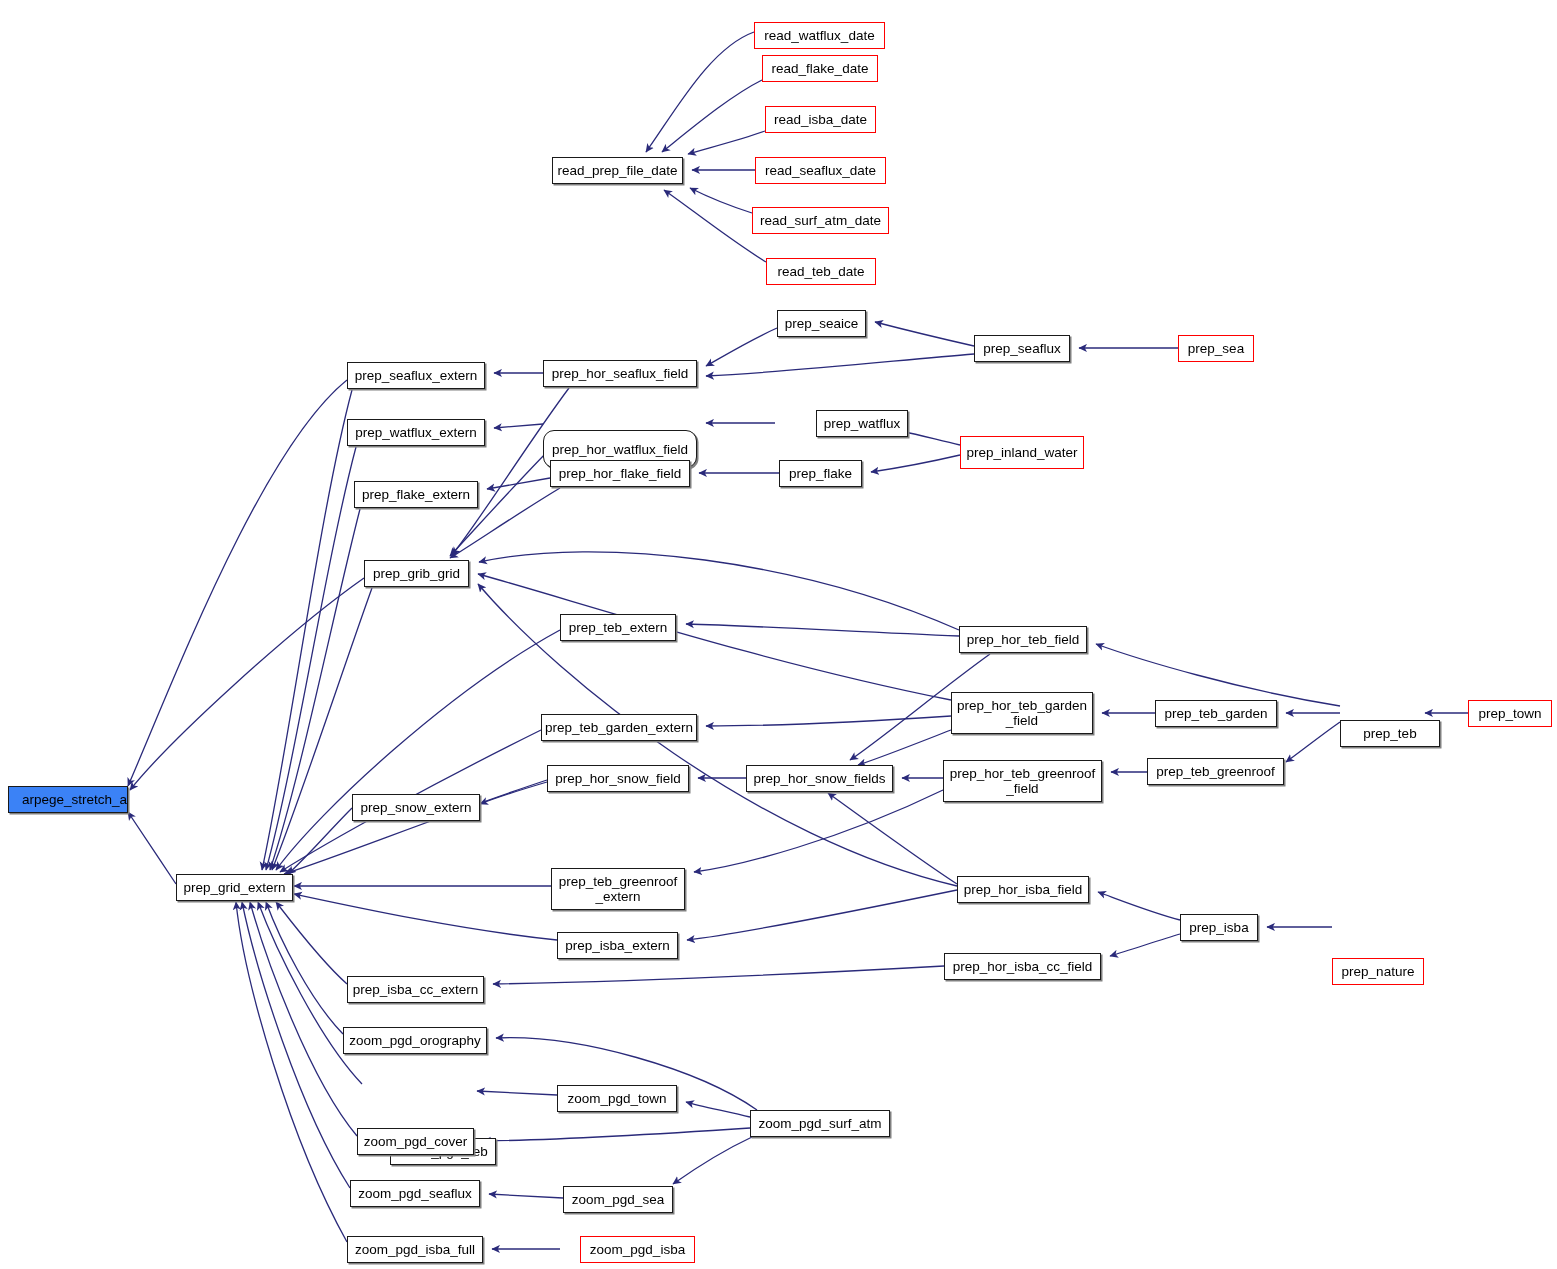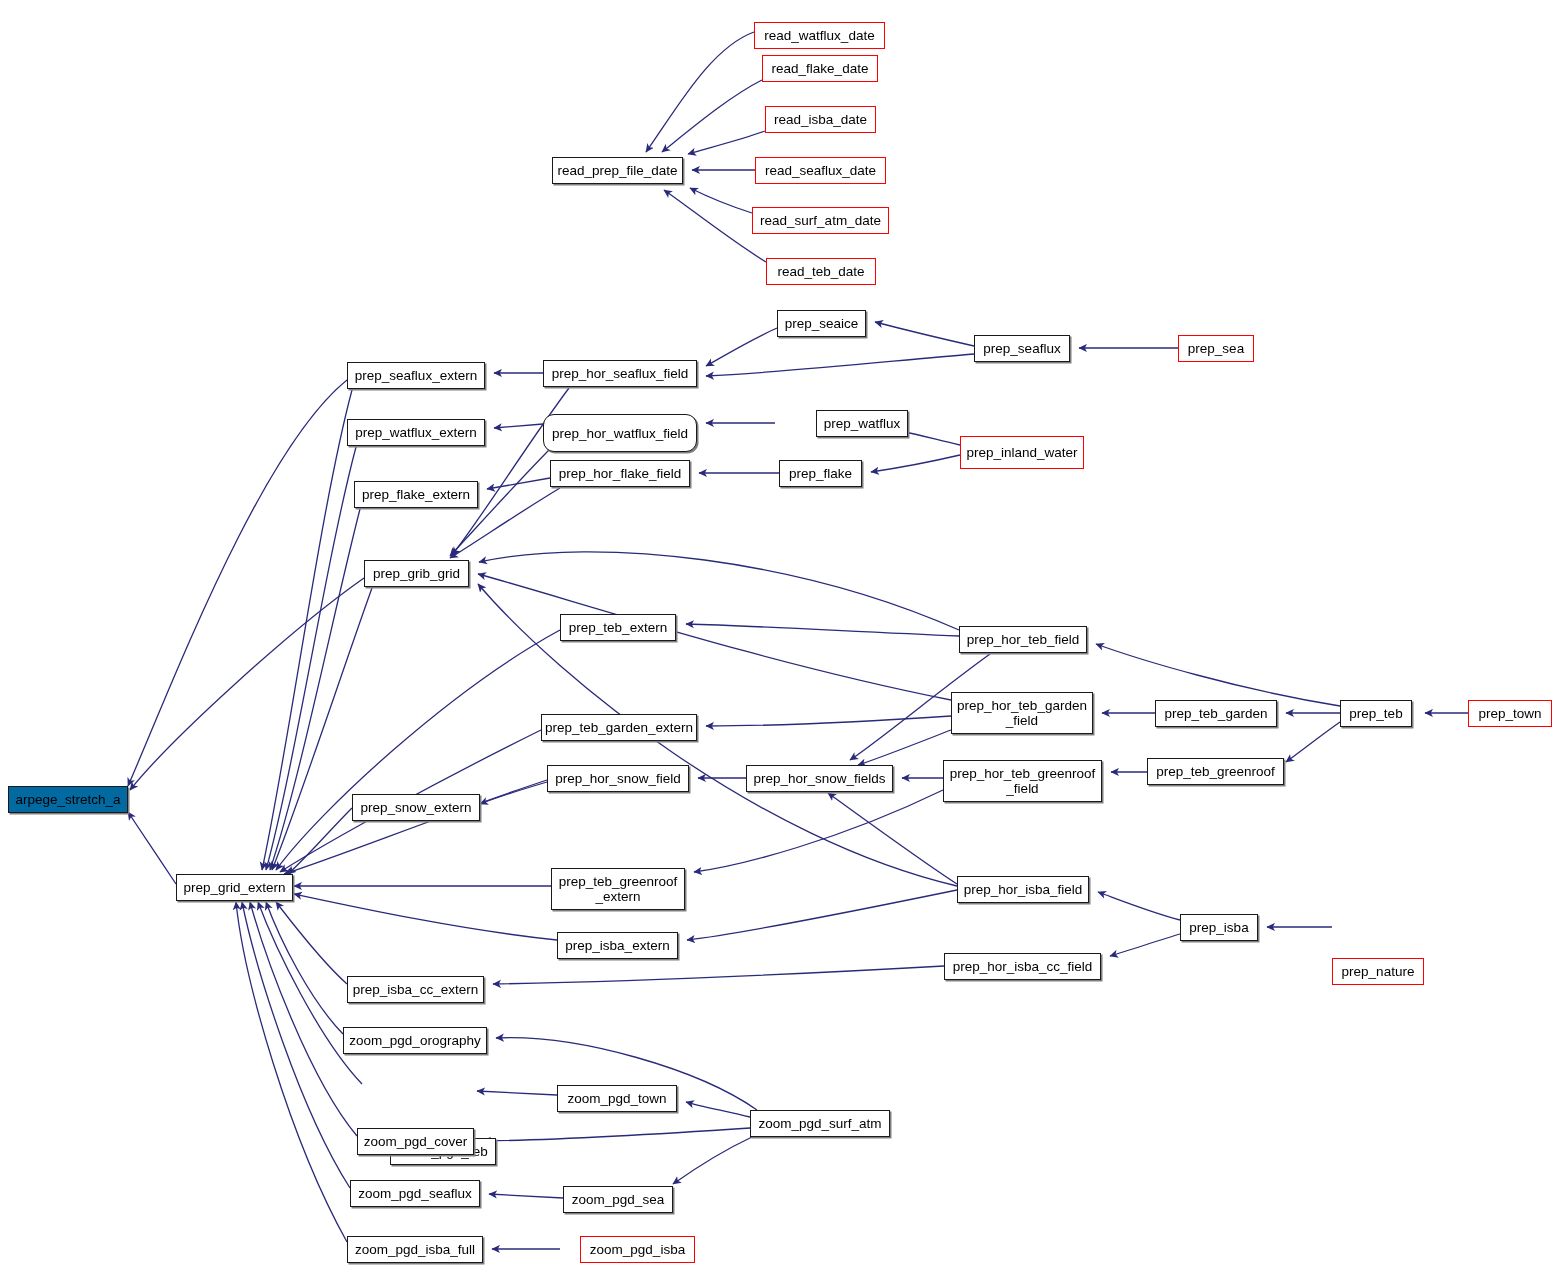--- a/index.html
+++ b/index.html
@@ -29,23 +29,24 @@
   }
   .node.normal{
     border-color:#1a1a1a;
     box-shadow:1.5px 1.5px 0 0 #808080;
   }
   .node.red{
     border-color:#ff0000;
     box-shadow:none;
   }
   .node.root{
-    background:#0369a1;
+    background:#3b82f6;
     border-color:#1a1a1a;
     box-shadow:1.5px 1.5px 0 0 #808080;
+    justify-content:flex-end;
   }
   .node .lbl{display:block;pointer-events:none;}
 </style>
 </head>
 <body>
 
 <div id="canvas">
   <svg id="edges" xmlns="http://www.w3.org/2000/svg">
     <defs>
       <marker id="ah" markerWidth="9" markerHeight="9" refX="8" refY="4.5" orient="auto" markerUnits="userSpaceOnUse">
@@ -131,34 +132,34 @@
       <div class="node red" style="left: 762px; top: 55px; width: 116px; height: 27px;"><span class="lbl">read_flake_date</span></div>
       <div class="node red" style="left: 765px; top: 106px; width: 111px; height: 27px;"><span class="lbl">read_isba_date</span></div>
       <div class="node red" style="left: 755px; top: 157px; width: 131px; height: 27px;"><span class="lbl">read_seaflux_date</span></div>
       <div class="node red" style="left: 752px; top: 207px; width: 137px; height: 27px;"><span class="lbl">read_surf_atm_date</span></div>
       <div class="node red" style="left: 766px; top: 258px; width: 110px; height: 27px;"><span class="lbl">read_teb_date</span></div>
       <div class="node normal" style="left: 347px; top: 362px; width: 138px; height: 27px;"><span class="lbl">prep_seaflux_extern</span></div>
       <div class="node normal" style="left: 347px; top: 419px; width: 138px; height: 27px; justify-content: center;"><span class="lbl">prep_watflux_extern</span></div>
       <div class="node normal" style="left: 354px; top: 481px; width: 124px; height: 27px;"><span class="lbl">prep_flake_extern</span></div>
       <div class="node normal" style="left: 364px; top: 560px; width: 105px; height: 27px;"><span class="lbl">prep_grib_grid</span></div>
       <div class="node normal" style="left: 543px; top: 360px; width: 154px; height: 27px;"><span class="lbl">prep_hor_seaflux_field</span></div>
-      <div class="node normal" style="left: 543px; top: 414px; width: 154px; height: 38px; border-radius: 11px;"><span class="lbl">prep_hor_watflux_field</span></div>
+      <div class="node normal" style="left: 543px; top: 430px; width: 154px; height: 38px; border-radius: 11px;"><span class="lbl">prep_hor_watflux_field</span></div>
       <div class="node normal" style="left: 550px; top: 460px; width: 140px; height: 27px;"><span class="lbl">prep_hor_flake_field</span></div>
       <div class="node normal" style="left: 777px; top: 310px; width: 89px; height: 27px;"><span class="lbl">prep_seaice</span></div>
       <div class="node normal" style="left: 974px; top: 335px; width: 96px; height: 27px;"><span class="lbl">prep_seaflux</span></div>
       <div class="node red" style="left: 1178px; top: 335px; width: 76px; height: 27px;"><span class="lbl">prep_sea</span></div>
       <div class="node normal" style="left: 775px; top: 410px; width: 92px; height: 27px; margin-left: 41px;"><span class="lbl">prep_watflux</span></div>
       <div class="node normal" style="left: 779px; top: 460px; width: 83px; height: 27px;"><span class="lbl">prep_flake</span></div>
       <div class="node red" style="left: 960px; top: 436px; width: 124px; height: 33px;"><span class="lbl">prep_inland_water</span></div>
       <div class="node normal" style="left: 560px; top: 614px; width: 116px; height: 27px;"><span class="lbl">prep_teb_extern</span></div>
       <div class="node normal" style="left: 959px; top: 626px; width: 128px; height: 27px;"><span class="lbl">prep_hor_teb_field</span></div>
       <div class="node normal" style="left: 951px; top: 692px; width: 142px; height: 42px;"><span class="lbl">prep_hor_teb_garden
 _field</span></div>
       <div class="node normal" style="left: 1155px; top: 700px; width: 122px; height: 27px;"><span class="lbl">prep_teb_garden</span></div>
-      <div class="node normal" style="left: 1340px; top: 700px; width: 72px; height: 27px;"><span class="lbl">prep_teb</span></div>
+      <div class="node normal" style="left: 1340px; top: 720px; width: 100px; height: 27px;"><span class="lbl">prep_teb</span></div>
       <div class="node red" style="left: 1468px; top: 700px; width: 84px; height: 27px;"><span class="lbl">prep_town</span></div>
       <div class="node normal" style="left: 541px; top: 714px; width: 156px; height: 27px;"><span class="lbl">prep_teb_garden_extern</span></div>
       <div class="node normal" style="left: 547px; top: 765px; width: 142px; height: 27px;"><span class="lbl">prep_hor_snow_field</span></div>
       <div class="node normal" style="left: 746px; top: 765px; width: 147px; height: 27px;"><span class="lbl">prep_hor_snow_fields</span></div>
       <div class="node normal" style="left: 943px; top: 760px; width: 159px; height: 42px;"><span class="lbl">prep_hor_teb_greenroof
 _field</span></div>
       <div class="node normal" style="left: 1147px; top: 758px; width: 137px; height: 27px;"><span class="lbl">prep_teb_greenroof</span></div>
       <div class="node normal" style="left: 352px; top: 794px; width: 128px; height: 27px;"><span class="lbl">prep_snow_extern</span></div>
       <div class="node normal" style="left: 176px; top: 874px; width: 117px; height: 27px;"><span class="lbl">prep_grid_extern</span></div>
       <div class="node normal" style="left: 551px; top: 868px; width: 134px; height: 42px;"><span class="lbl">prep_teb_greenroof

